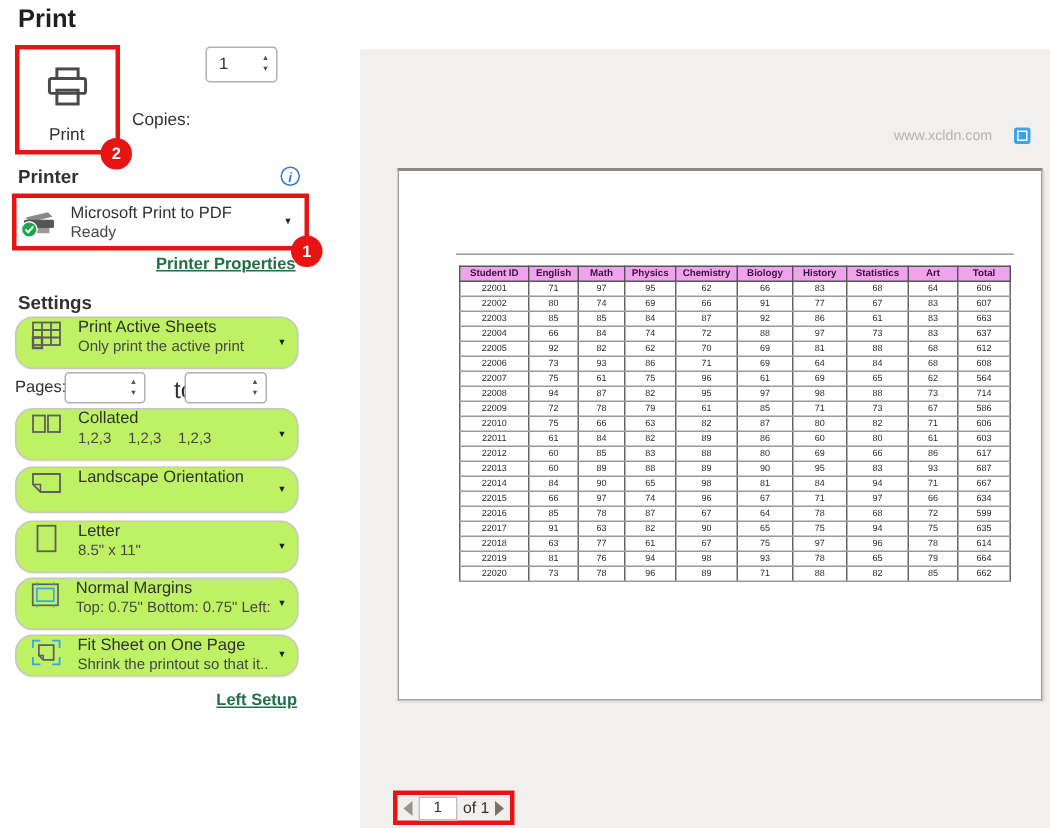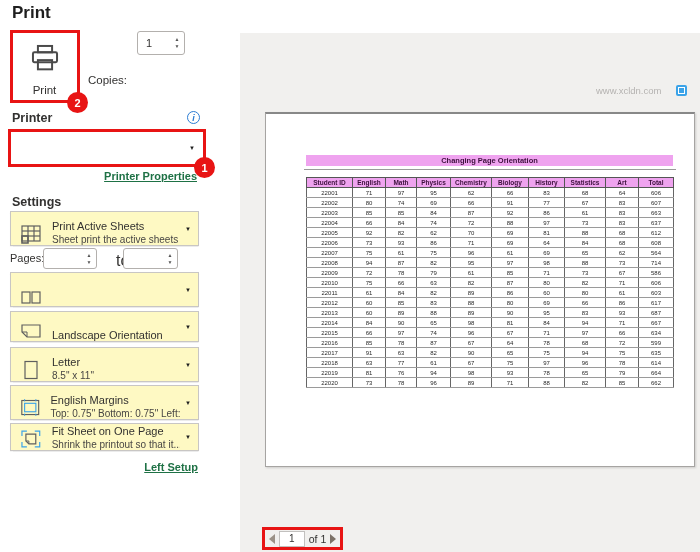--- a/index.html
+++ b/index.html
@@ -32,22 +32,22 @@
                display: flex; align-items: center; justify-content: center; }
   .printer-box { position: absolute; left: 11px; top: 134px; width: 190px; height: 29px; display: flex; align-items: center; }
   .printer-box .ptxt { margin-left: 8px; }
   .printer-box .pname { font-size: 11px; color: #323130; }
   .printer-box .pstatus { font-size: 10.5px; color: #484644; margin-top: 1px; }
   .caret { font-size: 6px; color: #1f1f1f; }
   .caret-right { position: absolute; right: 7px; top: 50%; transform: translateY(-50%); }
   .green-link { position: absolute; font-size: 11px; font-weight: 600; color: #1e7145;
                 text-decoration: underline; text-align: right; }
 
-  .opt { position: absolute; left: 10px; width: 189px; background: #fef9c3; border: 1px solid #c8c6c4;
-         border-radius: 0; display: flex; align-items: flex-end; padding: 0 18px 0 8px;
+  .opt { position: absolute; left: 10px; width: 189px; background: #bef264; border: 1px solid #c8c6c4;
+         border-radius: 12px; display: flex; align-items: flex-start; padding: 0 18px 0 8px;
          box-shadow: 0 0.5px 1px rgba(0,0,0,0.08); }
   .opt .otxt { margin-left: 9px; overflow: hidden; }
   .opt .otitle { font-size: 11px; color: #323130; white-space: nowrap; }
   .opt .osub { font-size: 10px; color: #484644; margin-top: 2px; white-space: pre; }
   .pages-label { position: absolute; left: 10px; top: 252px; font-size: 11px; color: #323130; }
   .to-label { position: absolute; left: 100px; top: 252px; font-size: 16px; color: #323130; margin-left: 16px; }
 
   
   .page { position: absolute; left: 265px; top: 112px; width: 430px; height: 355px; background: #fff;
           border: 1px solid #a6a4a2; border-top: 2px solid #888; box-shadow: 1px 1px 2px rgba(0,0,0,0.15); }
@@ -106,38 +106,51 @@
     <span class="val">1</span>
     <span class="spin-arrows">
       <span>▲</span>
       <span>▼</span>
     </span>
   </div>
 
   <div class="section-label" style="left:12px; top:111px;">Printer</div>
   <div class="info-icon">i</div>
   <div class="red-rect" style="left:8px; top:129px; width:198px; height:38px;"></div>
+  <div class="printer-box">
+    <svg width="28" height="22" viewBox="0 0 28 22">
+      <path d="M6 7 L21 3.5 L24 6.5 L9 10 Z" fill="#8a8a8a"></path>
+      <rect x="5" y="8.5" width="20" height="5.5" rx="1" fill="#555"></rect>
+      <rect x="8" y="14" width="14" height="3.5" fill="#9a9a9a"></rect>
+      <circle cx="8.5" cy="15" r="5.2" fill="#1aa74a" stroke="#fff" stroke-width="1"></circle>
+      <path d="M6 15 l1.8 1.8 L11.2 13" stroke="#fff" stroke-width="1.4" fill="none"></path>
+    </svg>
+    <span class="ptxt">
+      <div class="pname">Microsoft Print to PDF</div>
+      <div class="pstatus">Ready</div>
+    </span>
+  </div>
   <span class="caret" style="position:absolute; left:189px; top:145px;">▼</span>
   <div class="badge" style="left:194px; top:157px;">1</div>
   <div class="green-link" style="left:8px; top:170px; width:189px;">Printer Properties</div>
 
   <div class="section-label" style="left:12px; top:195px;">Settings</div>
 
   <div class="opt" style="top:211px; height:35px;">
     <svg width="24" height="22" viewBox="0 0 24 22" fill="none" stroke="#5f5f5f" stroke-width="1.2">
       <rect x="3" y="3" width="18" height="15"></rect>
       <line x1="3" y1="8" x2="21" y2="8"></line>
         <line x1="3" y1="13" x2="21" y2="13"></line>
       <line x1="9" y1="3" x2="9" y2="18"></line>
         <line x1="15" y1="3" x2="15" y2="18"></line>
       <path d="M3 13 L9 13 L9 20 L3 20 Z" stroke-width="1.6"></path>
     </svg>
     <span class="otxt">
       <div class="otitle">Print Active Sheets</div>
-      <div class="osub">Sheet print the active sheets</div>
+      <div class="osub">Only print the active print</div>
     </span>
     <span class="caret caret-right">▼</span>
   </div>
 
   <div class="pages-label">Pages:</div>
   <div class="spinbox" style="left:43px; top:248px; width:54px; height:21px;">
     <span class="val"></span>
     <span class="spin-arrows">
       <span>▲</span>
       <span>▼</span>
@@ -150,20 +163,24 @@
       <span>▲</span>
       <span>▼</span>
     </span>
   </div>
 
   <div class="opt" style="top:272px; height:35px;">
     <svg width="24" height="18" viewBox="0 0 24 18" fill="none" stroke="#5f5f5f" stroke-width="1.2">
       <rect x="3" y="4" width="8" height="11"></rect>
       <rect x="13" y="4" width="8" height="11"></rect>
     </svg>
+    <span class="otxt">
+      <div class="otitle">Collated</div>
+      <div class="osub">1,2,3    1,2,3    1,2,3</div>
+    </span>
     <span class="caret caret-right">▼</span>
   </div>
 
   <div class="opt" style="top:311px; height:31px;">
     <svg width="24" height="20" viewBox="0 0 24 20" fill="none" stroke="#5f5f5f" stroke-width="1.2">
       <path d="M3 4 L21 4 L21 16 L8 16 L3 11 Z"></path>
       <path d="M3 11 L8 11 L8 16" stroke-width="1"></path>
     </svg>
     <span class="otxt">
       <div class="otitle">Landscape Orientation</div>
@@ -185,21 +202,21 @@
   <div class="opt" style="top:385px; height:35px;">
     <svg width="24" height="22" viewBox="0 0 24 22" fill="none">
       <rect x="3" y="3" width="18" height="15" stroke="#5f5f5f" stroke-width="1.2"></rect>
       <rect x="6" y="6" width="12" height="9" stroke="#3ba3e8" stroke-width="1.2"></rect>
       <line x1="6" y1="1.5" x2="6" y2="4" stroke="#3ba3e8"></line>
         <line x1="18" y1="1.5" x2="18" y2="4" stroke="#3ba3e8"></line>
       <line x1="6" y1="17" x2="6" y2="19.5" stroke="#3ba3e8"></line>
         <line x1="18" y1="17" x2="18" y2="19.5" stroke="#3ba3e8"></line>
     </svg>
     <span class="otxt">
-      <div class="otitle">English Margins</div>
+      <div class="otitle">Normal Margins</div>
       <div class="osub">Top: 0.75" Bottom: 0.75" Left:...</div>
     </span>
     <span class="caret caret-right">▼</span>
   </div>
 
   <div class="opt" style="top:423px; height:28px;">
     <svg width="24" height="22" viewBox="0 0 24 22" fill="none">
       <path d="M7 6 L17 6 L17 16 L10 16 L7 13 Z" stroke="#5f5f5f" stroke-width="1.2"></path>
       <path d="M7 13 L10 13 L10 16" stroke="#5f5f5f" stroke-width="1"></path>
       <path d="M3 8 L3 3 L8 3" stroke="#3ba3e8" stroke-width="1.2"></path>
@@ -215,21 +232,20 @@
   </div>
 
   <div class="green-link" style="left:8px; top:461px; width:190px;">Left Setup</div>
 
   <div class="watermark">
     <span>www.xcldn.com</span>
     <span class="wm-icon"></span>
   </div>
 
   <div class="page">
-    <div class="sheet-title">Changing Page Orientation</div>
     <div class="title-line"></div>
     <table class="sheet-table">
       <thead>
           <tr id="sheet-head">
             <th>Student ID</th>
             <th>English</th>
             <th>Math</th>
             <th>Physics</th>
             <th>Chemistry</th>
             <th>Biology</th>

